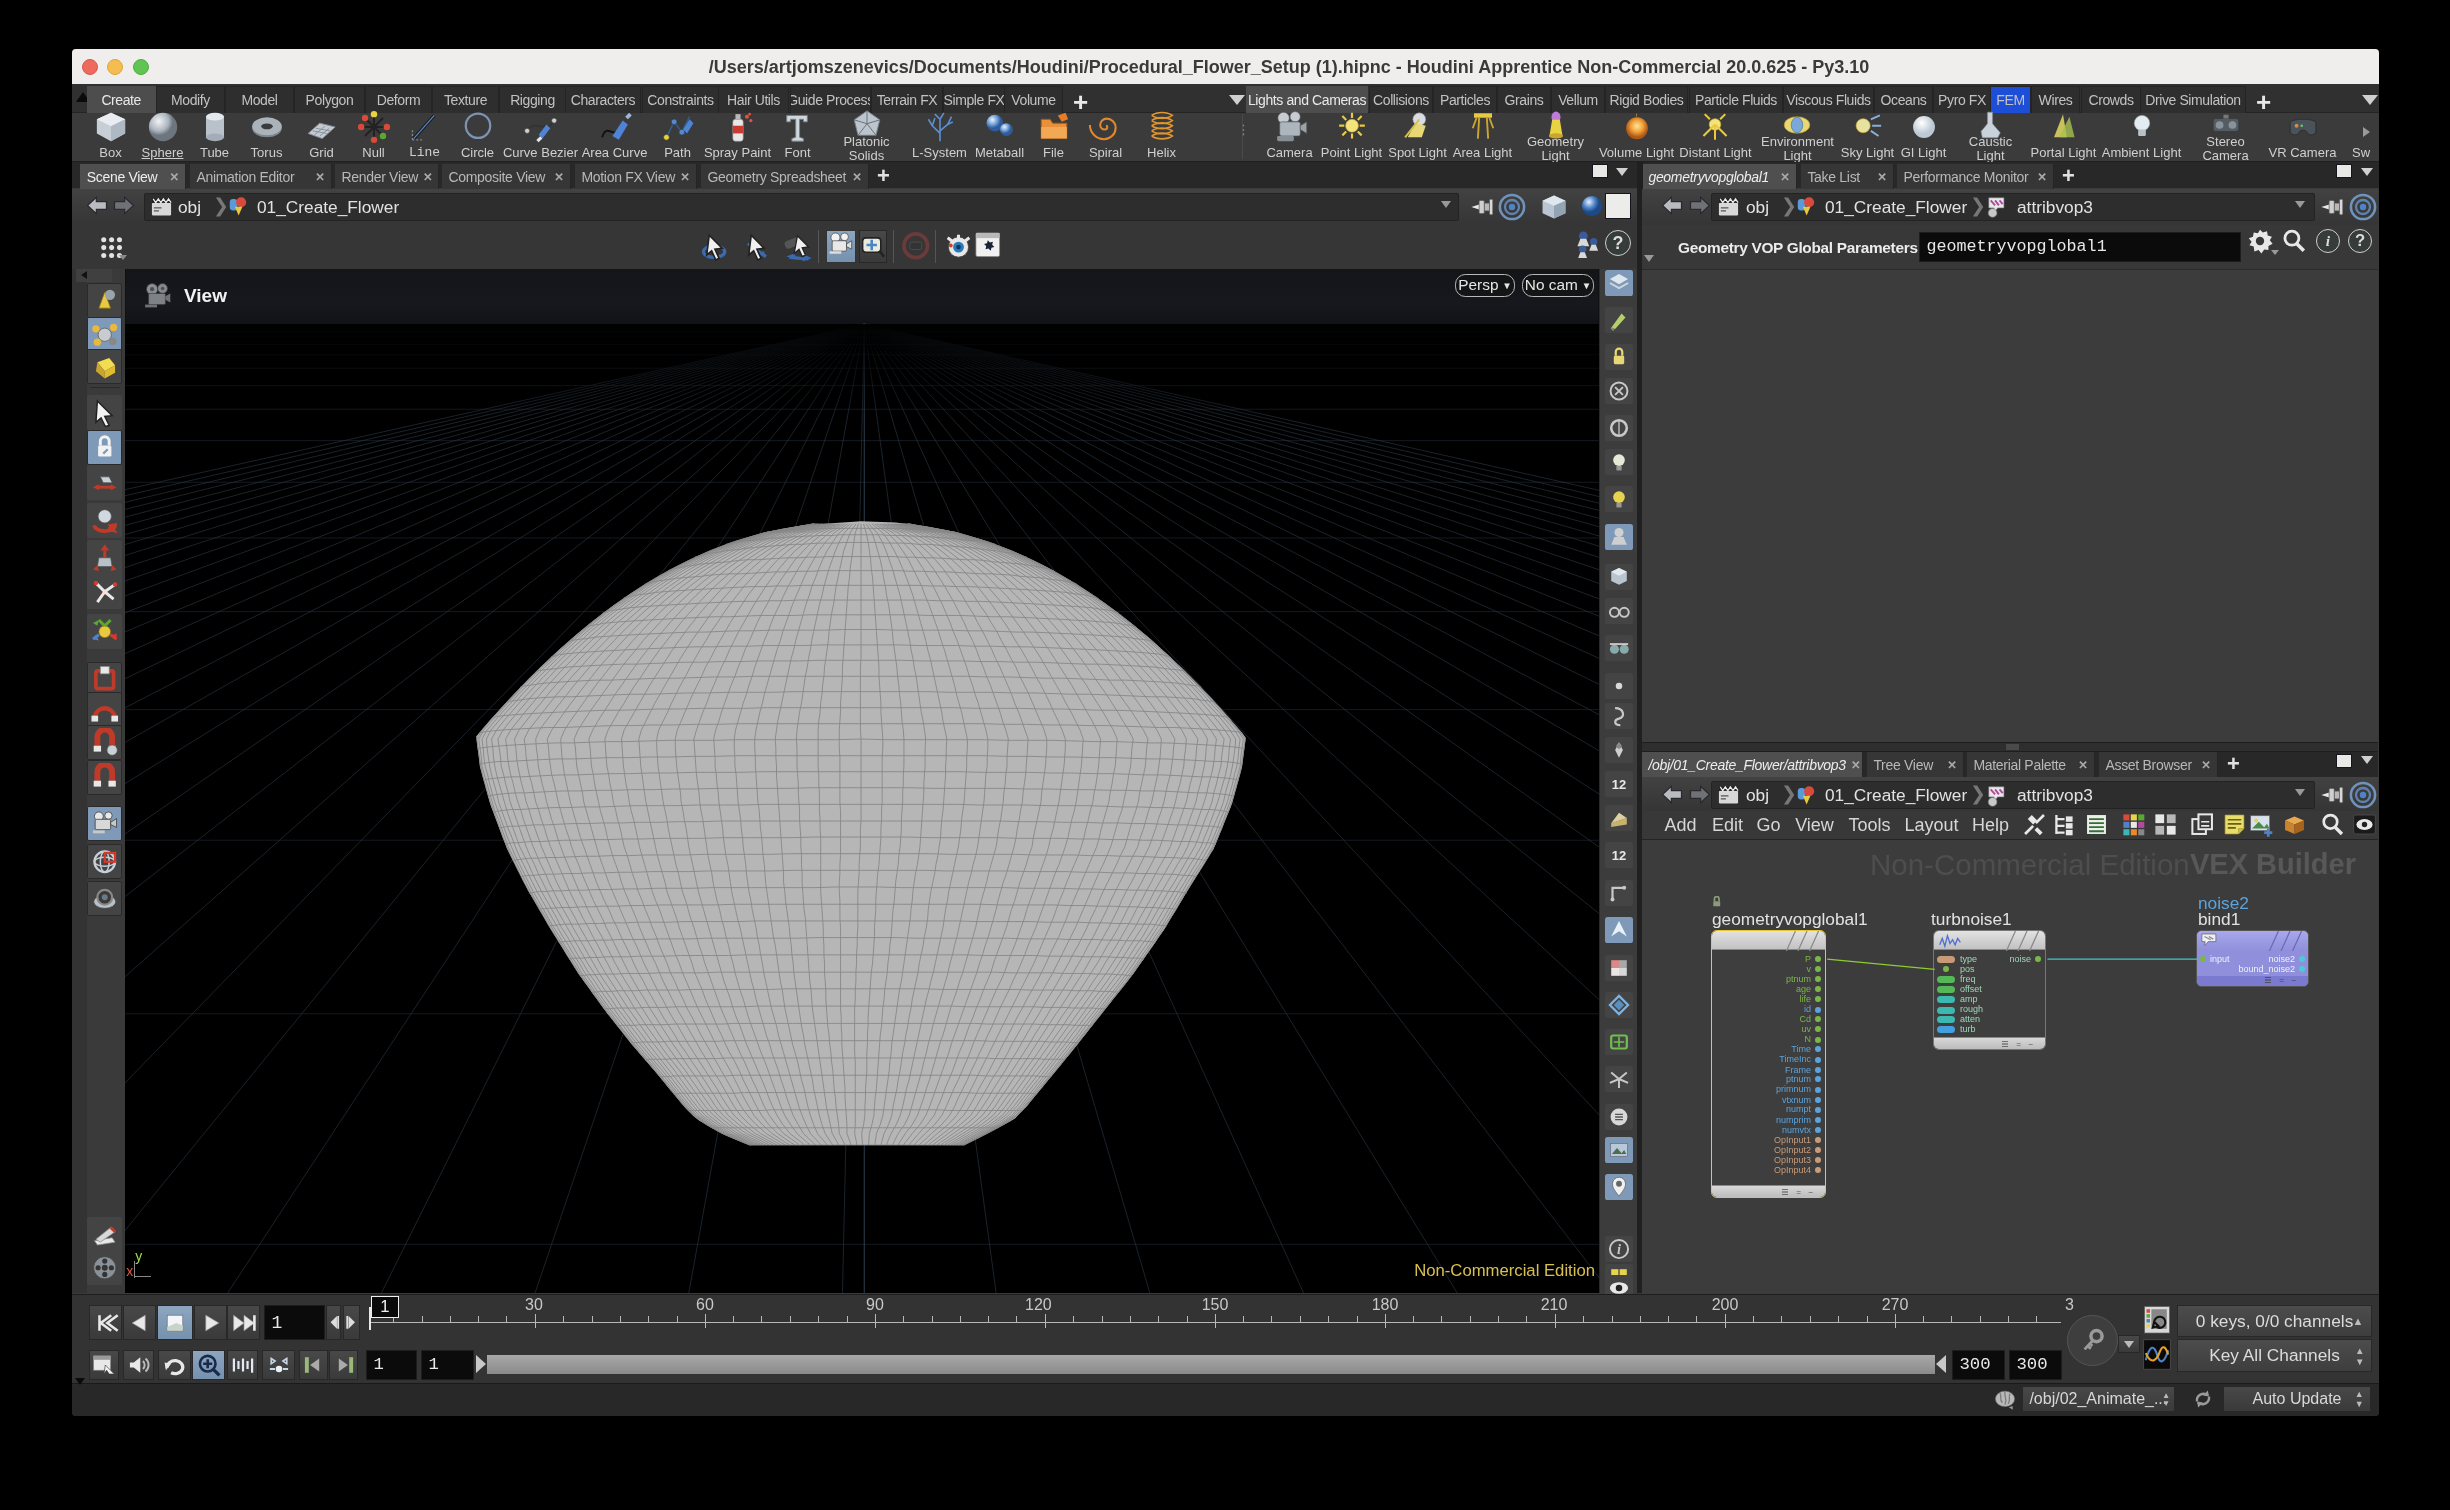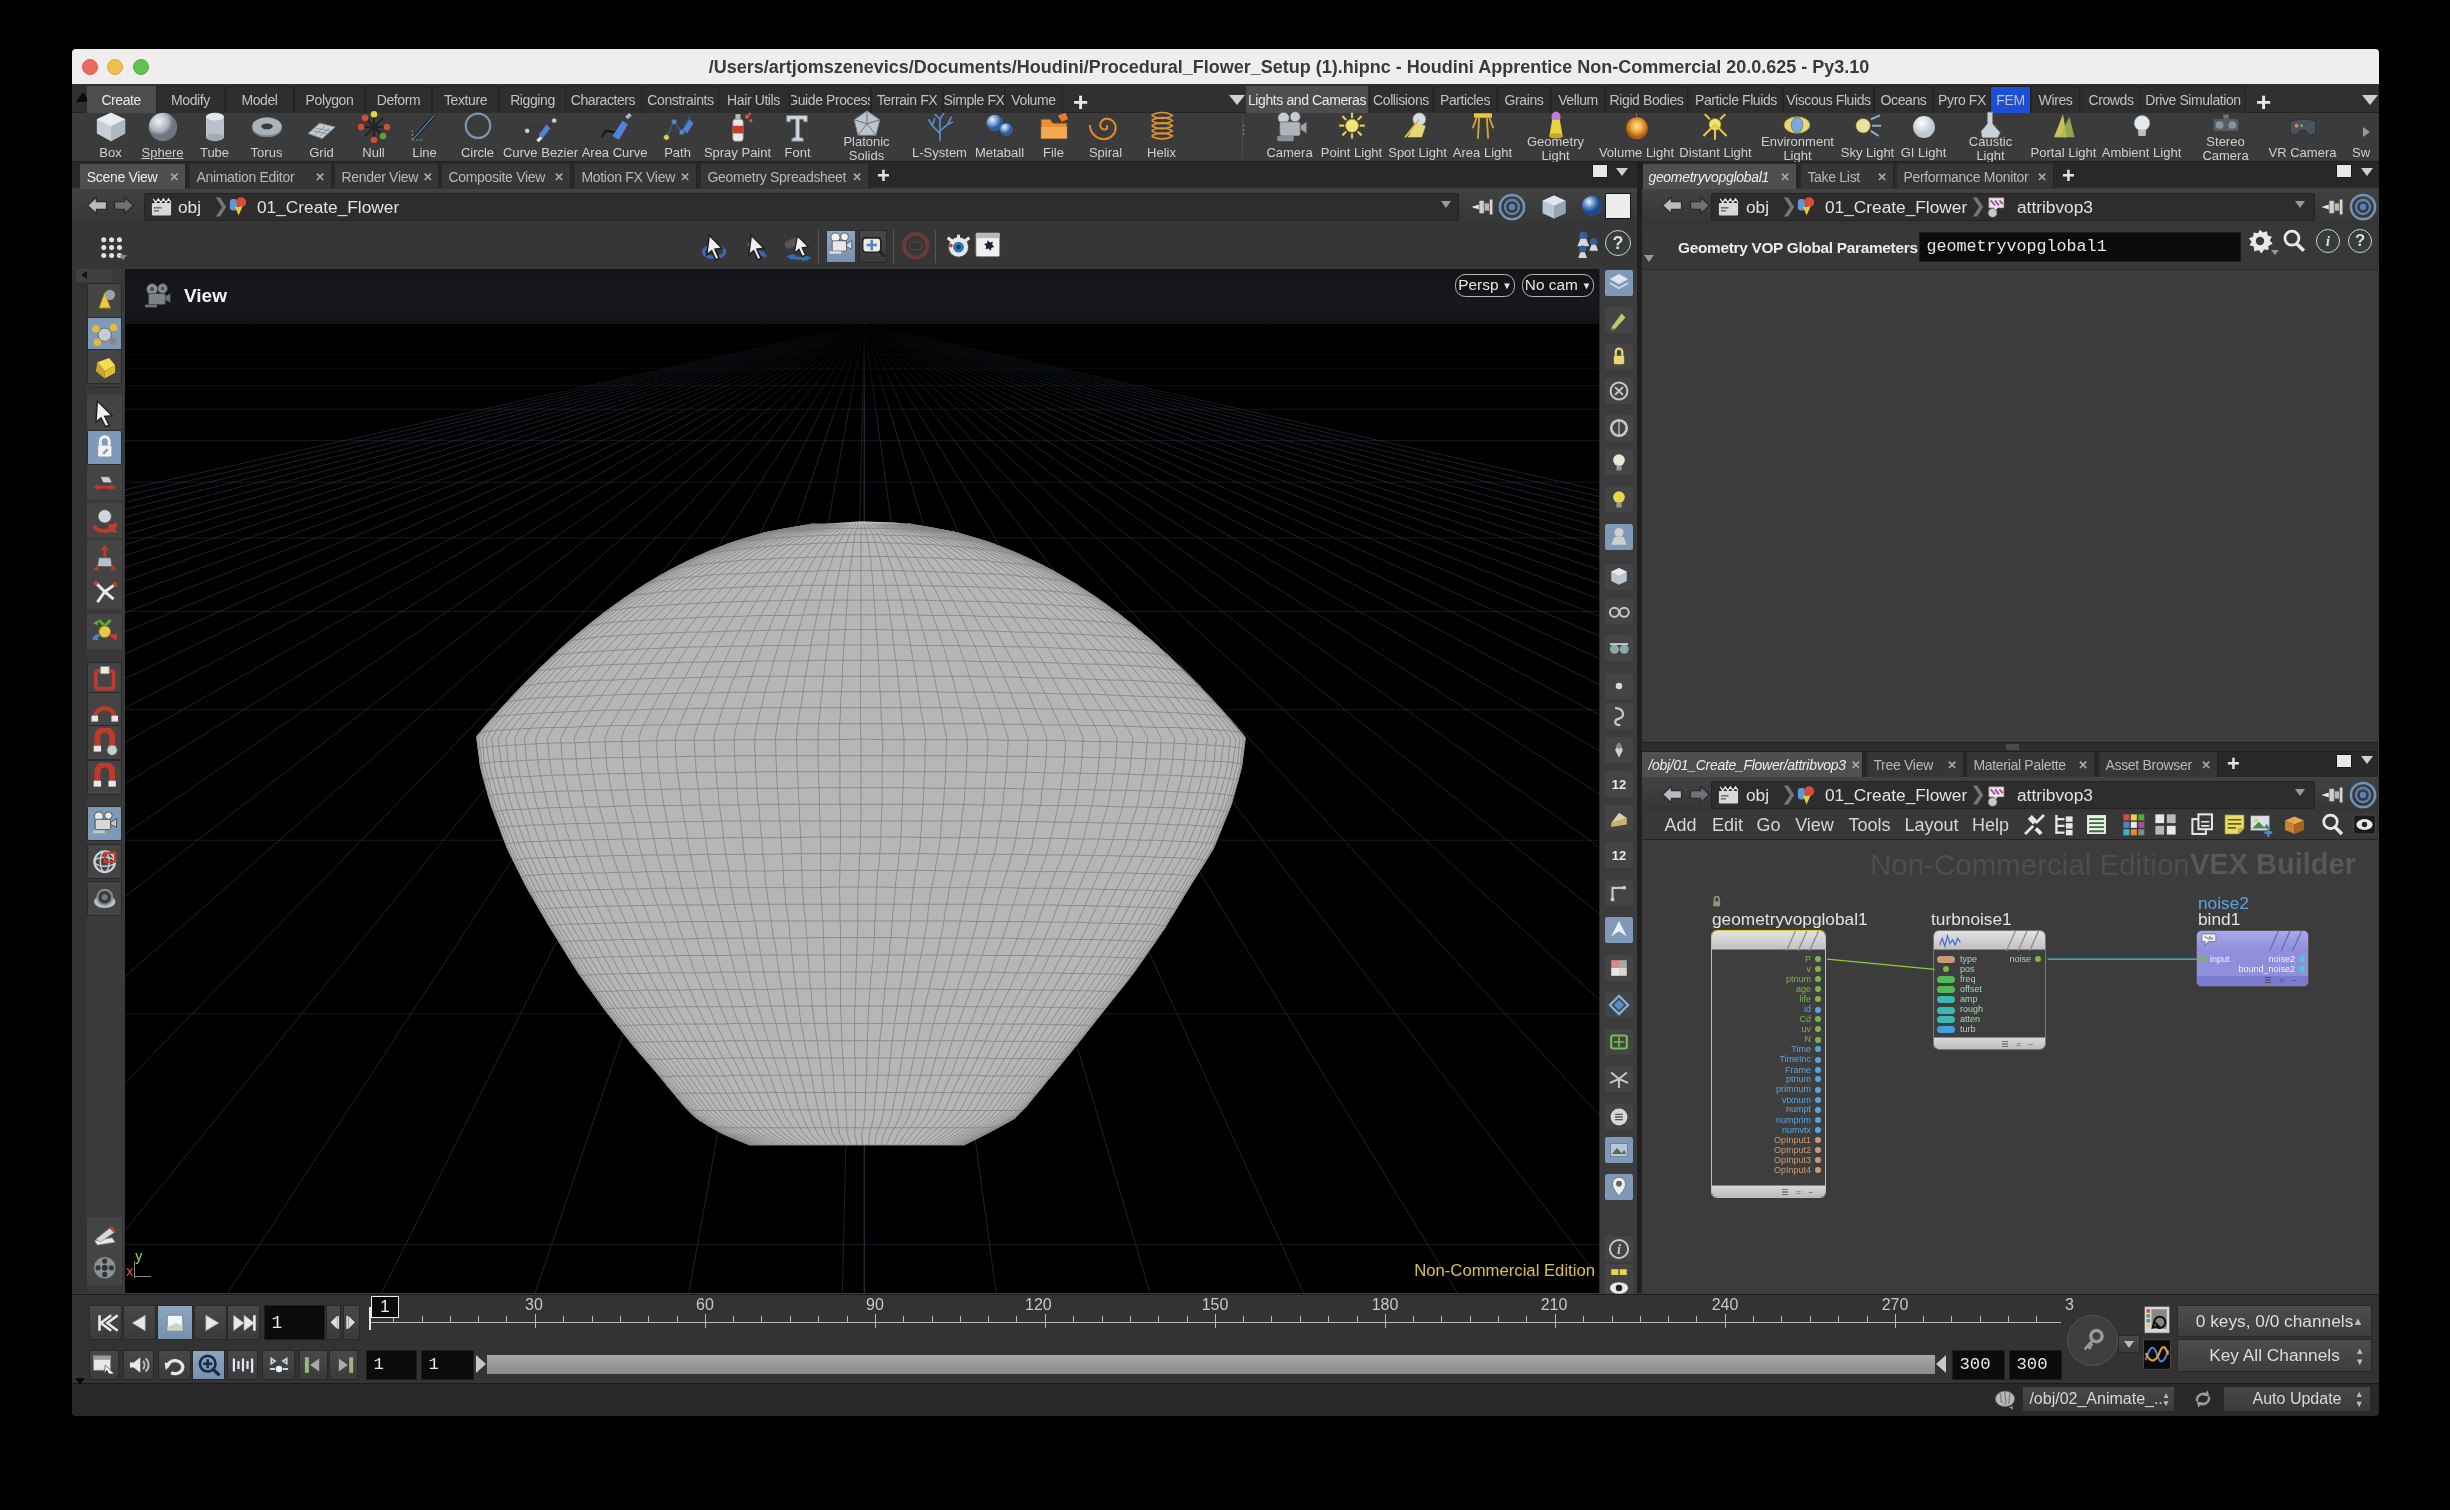--- a/index.html
+++ b/index.html
@@ -109,21 +109,21 @@
         <circle cx="48" cy="28" r="5" fill="#d84a3a"></circle>
         <circle cx="14" cy="14" r="5" fill="#d84a3a"></circle>
         <circle cx="42" cy="42" r="5" fill="#5aa92f"></circle>
       </svg></div>
 <div class="shlbl" style="left:244px;top:97px;width:115px;">Null</div>
 <div class="abs" style="left:334px;top:60px;width:36px;height:36px"><svg width="36" height="36" viewBox="0 0 56 56">
         <path d="M12 46 44 10" stroke="#1a1a1a" stroke-width="5"></path>
         <path d="M12 46 44 10" stroke="#5588cc" stroke-width="2"></path>
         <path d="M10 48 10 30 M10 48 28 48" stroke="#888" stroke-width="2" stroke-dasharray="3 3"></path>
       </svg></div>
-<div class="shlbl" style="left:295px;top:97px;width:115px;">Line</div>
+<div class="shlbl" style="left:295px;top:97px;width:115px;font-family:Liberation Mono, monospace;">Line</div>
 <div class="abs" style="left:388px;top:60px;width:36px;height:36px"><svg width="36" height="36" viewBox="0 0 56 56">
         <circle cx="28" cy="26" r="19" fill="none" stroke="#7e93b2" stroke-width="3.5"></circle>
       </svg></div>
 <div class="shlbl" style="left:348px;top:97px;width:115px;">Circle</div>
 <div class="abs" style="left:450px;top:60px;width:36px;height:36px"><svg width="36" height="36" viewBox="0 0 56 56">
         <path d="M8 34 C18 14 38 40 50 18" fill="none" stroke="#333" stroke-width="2.5"></path>
         <circle cx="8" cy="34" r="4" fill="#cfcfcf" stroke="#333"></circle>
         <circle cx="50" cy="18" r="4" fill="#cfcfcf" stroke="#333"></circle>
         <path d="M26 40 38 24 44 30 32 46Z" fill="#4f83d6"></path>
         <path d="M30 44 24 50" stroke="#dfe6ef" stroke-width="5"></path>
@@ -1405,21 +1405,21 @@
     <div class="abs" style="left:1908px;top:1267px;width:1.3px;height:6.4px;background:#b8b8b8"></div>
     <div class="abs" style="left:1936px;top:1267px;width:1.3px;height:6.4px;background:#b8b8b8"></div>
     <div class="abs" style="left:1964px;top:1267px;width:1.3px;height:6.4px;background:#b8b8b8"></div>
 <div class="abs" style="left:443px;top:1247px;width:38px;text-align:center;color:#c8c8c8;font-size:16px">30</div>
 <div class="abs" style="left:614px;top:1247px;width:38px;text-align:center;color:#c8c8c8;font-size:16px">60</div>
 <div class="abs" style="left:784px;top:1247px;width:38px;text-align:center;color:#c8c8c8;font-size:16px">90</div>
 <div class="abs" style="left:953px;top:1247px;width:38px;color:#c8c8c8;font-size:16px">120</div>
 <div class="abs" style="left:1124px;top:1247px;width:38px;text-align:center;color:#c8c8c8;font-size:16px">150</div>
 <div class="abs" style="left:1294px;top:1247px;width:38px;text-align:center;color:#c8c8c8;font-size:16px">180</div>
 <div class="abs" style="left:1463px;top:1247px;width:38px;text-align:center;color:#c8c8c8;font-size:16px">210</div>
-<div class="abs" style="left:1634px;top:1247px;width:38px;text-align:center;color:#c8c8c8;font-size:16px">240</div>
+<div class="abs" style="left:1634px;top:1247px;width:38px;text-align:center;color:#c8c8c8;font-size:16px">200</div>
 <div class="abs" style="left:1804px;top:1247px;width:38px;text-align:center;color:#c8c8c8;font-size:16px">270</div>
 <div class="abs" style="left:1993px;top:1247px;width:38px;text-align:left;color:#c8c8c8;font-size:16px">3</div>
 <div class="abs" style="left:297px;top:1258px;width:1.9px;height:23px;background:#e8e8e8"></div>
 <div class="abs" style="left:299px;top:1247px;width:28px;height:22px;background:#0a0a0a;border:1.3px solid #f0f0f0;color:#f0f0f0;font-size:16.7px;display:flex;align-items:center;justify-content:center">1</div>
 
 <div class="abs btn" style="left:17.3px;top:1301px;width:30px;height:29.5px">
       <svg width="26" height="26" viewBox="0 0 40 40">
         <rect x="4" y="6" width="26" height="22" fill="#e8e8e8" stroke="#888"></rect>
         <rect x="4" y="6" width="26" height="6" fill="#9a9a9a"></rect>
         <path d="M22 20 36 34 28 34 24 28 20 34Z" fill="#f2f2f2" stroke="#333"></path>

